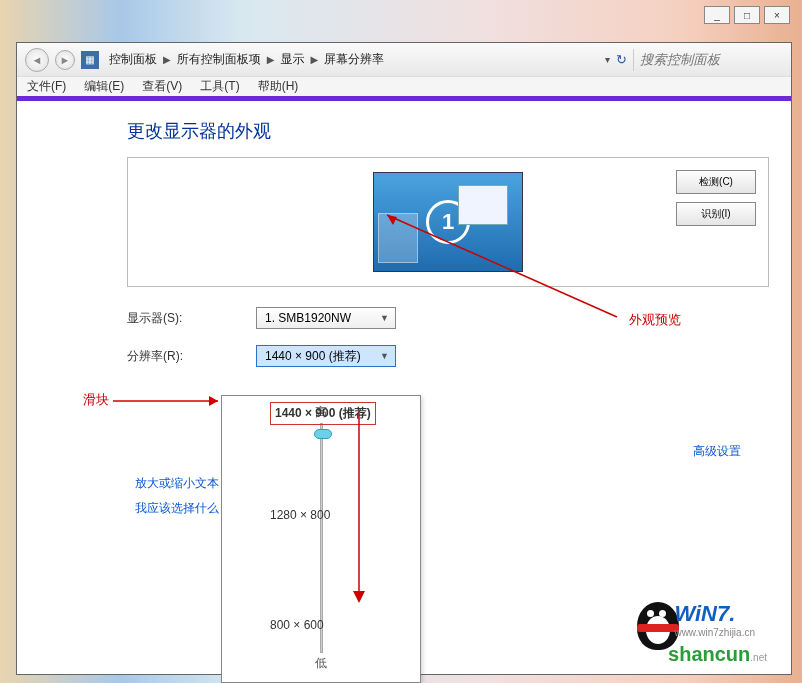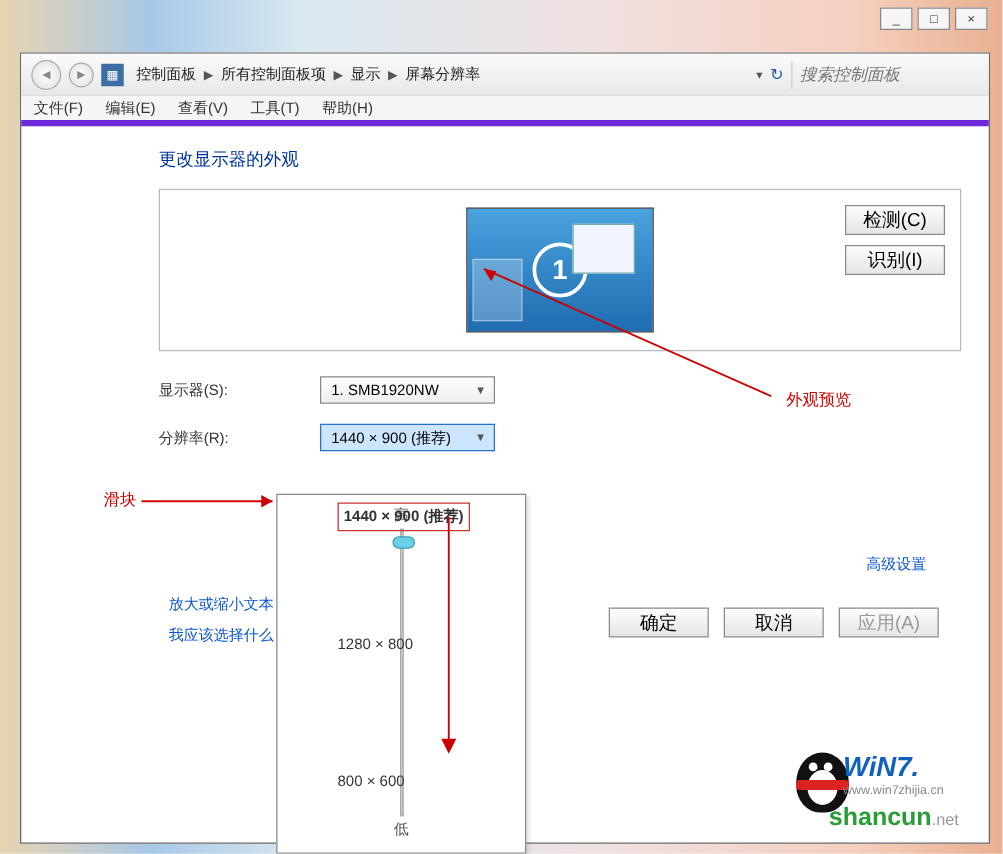--- a/index.html
+++ b/index.html
@@ -35,30 +35,30 @@
 .search-wrap { display:flex; align-items:center; gap:6px; margin-left:auto; }
 .refresh { color:#2a5ca0; font-size:13px; }
 .search { width:150px; height:22px; border:none; border-left:1px solid #ccc; padding:0 6px; font-style:italic; color:#888; background:transparent; }
 
 
 .menubar { height:24px; display:flex; align-items:center; gap:18px; padding:0 10px; background:#f5f5f5; border-bottom:5px solid #6d28d9; }
 .menubar span { color:#333; }
 
 
 .content { padding: 18px 22px 10px 110px; position:relative; }
-.page-title { color:#003399; font-size:14px; margin-bottom: 14px; font-weight:normal; }
+.page-title { color:#003399; font-size:18px; margin-bottom: 14px; font-weight:normal; }
 
 
 .preview { border:1px solid #bbb; padding: 12px; display:flex; align-items:center; gap: 24px; min-height: 130px; background:#fff; position:relative; }
 .monitor-thumb { width:150px; height:100px; background:linear-gradient(#4aa3df,#1f6cb0); border:1px solid #334; display:flex; align-items:center; justify-content:center; margin:0 auto; position:relative; }
 .monitor-thumb .num { width:44px;height:44px;border:3px solid #fff;border-radius:50%;display:flex;align-items:center;justify-content:center;color:#fff;font-size:22px;font-weight:bold; }
 .monitor-thumb .mini-win1 { position:absolute; top:12px; right:14px; width:50px;height:40px; background:#f0f4ff; border:1px solid #7aa; }
 .monitor-thumb .mini-win2 { position:absolute; bottom:8px; left:4px; width:40px;height:50px; background:rgba(255,255,255,.25); border:1px solid rgba(255,255,255,.4); }
 .side-btns { position:absolute; right:12px; top:12px; display:flex; flex-direction:column; gap:8px; }
-.win-btn { min-width:80px; height:24px; border:1px solid #888; background:linear-gradient(#fdfdfd,#e5e5e5); padding:0 12px; display:flex; align-items:center; justify-content:center; font-size:15px; cursor:default; }
+.win-btn { min-width:80px; height:24px; border:1px solid #888; background:linear-gradient(#fdfdfd,#e5e5e5); padding:0 12px; display:flex; align-items:center; justify-content:center; font-size:10px; cursor:default; }
 
 
 .form { margin-top:20px; display:flex; flex-direction:column; gap:16px; }
 .row { display:flex; align-items:center; gap:20px; }
 .row label { width:70px; color:#333; }
 .combo { height:22px; border:1px solid #888; background:linear-gradient(#fff,#eee); padding:0 20px 0 8px; min-width:140px; display:flex; align-items:center; position:relative; font-size:12px;margin-left:39px;}
 .combo .caret { position:absolute; right:6px; color:#555; font-size:9px; }
 .combo.open { background:#cde6ff; border-color:#2a72c8; }
 
 
@@ -86,21 +86,21 @@
 .left-links a { color:#0b57d0; text-decoration:none; }
 
 
 .actions { position:absolute; right:40px; bottom:164px; display:flex; gap:12px; }
 .win-btn.disabled { color:#999; }
 
 
 .wm1 { position:absolute; right:36px; bottom:36px; font-size:22px; font-weight:bold; color:#1060c0; font-style:italic; }
 .wm1 small { display:block; font-size:10px; color:#888; font-weight:normal; font-style:normal; }
 .wm2 { position:absolute; right:24px; bottom:8px; font-size:20px; font-weight:bold; color:#2a9d3a; text-shadow:1px 1px 0 #fff; }
-.wm2 small { font-size:13px; color:#999; font-weight:normal; }
+.wm2 small { font-size:10px; color:#999; font-weight:normal; }
 .penguin { position:absolute; right:108px; bottom:20px; width:50px;height:56px; }
 .penguin .body { width:42px;height:48px;background:#111;border-radius:50% 50% 45% 45%;position:absolute;left:4px;top:4px; }
 .penguin .belly { width:24px;height:28px;background:#fff;border-radius:50%;position:absolute;left:13px;top:18px; }
 .penguin .eye { width:7px;height:7px;background:#fff;border-radius:50%;position:absolute;top:12px; }
 .penguin .eye.l{left:14px}.penguin .eye.r{left:26px}
 .penguin .scarf{position:absolute;top:26px;left:4px;width:42px;height:8px;background:#d22;border-radius:3px;}
 
 </style>
 </head>
 <body>
@@ -188,25 +188,20 @@
     <div class="scale-label-bot">低</div>
   </div>
 
   <div class="adv-link">高级设置</div>
 
   <div class="left-links">
     <a>放大或缩小文本</a>
     <a>我应该选择什么</a>
   </div>
 
-  <div class="actions">
-    <div class="win-btn">确定</div>
-    <div class="win-btn">取消</div>
-    <div class="win-btn disabled">应用(A)</div>
-  </div>
 
   <div class="anno" style="right:110px; top:268px;">外观预览</div>
 
   <svg style="position:absolute;left:350px;top:154px;width:260px;height:140px;pointer-events:none;">
     <line x1="250" y1="120" x2="20" y2="18" stroke="#c00" stroke-width="1.5"></line>
     <polygon points="20,18 30,20 26,28" fill="#c00"></polygon>
   </svg>
 
   <div class="anno" style="left:66px; top:348px;">滑块</div>
   <svg style="position:absolute;left:96px;top:348px;width:120px;height:20px;pointer-events:none;">

